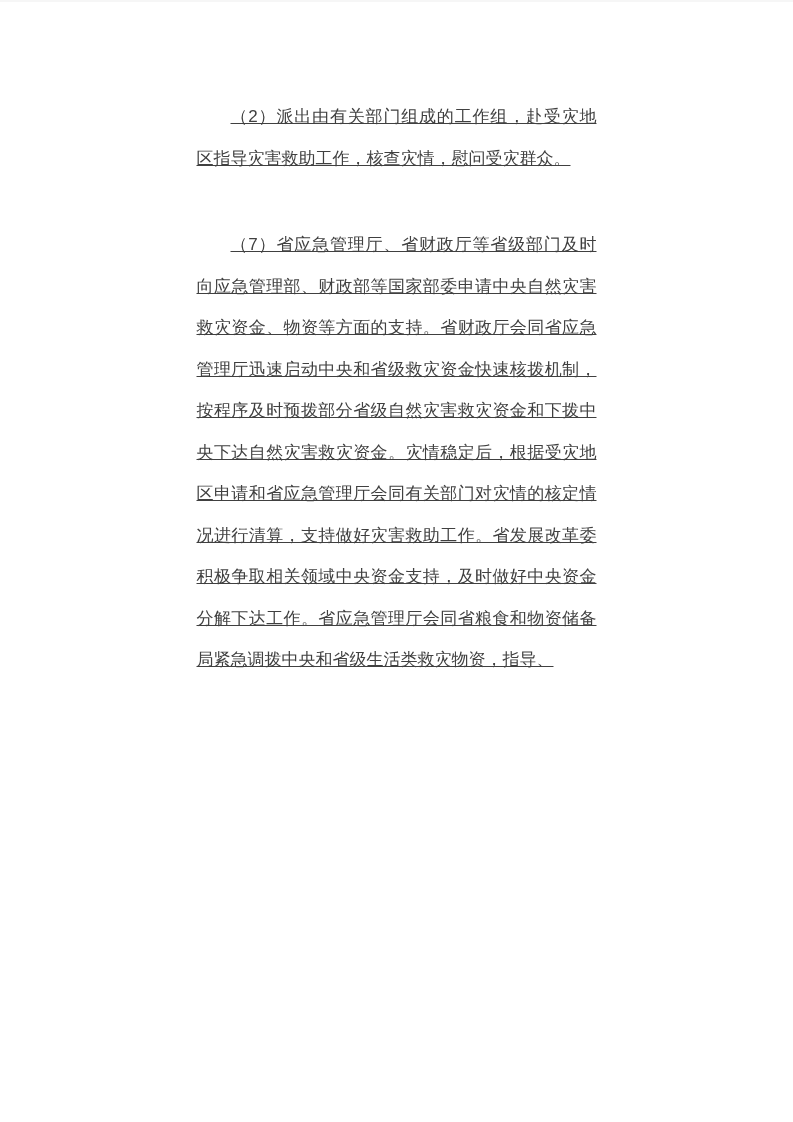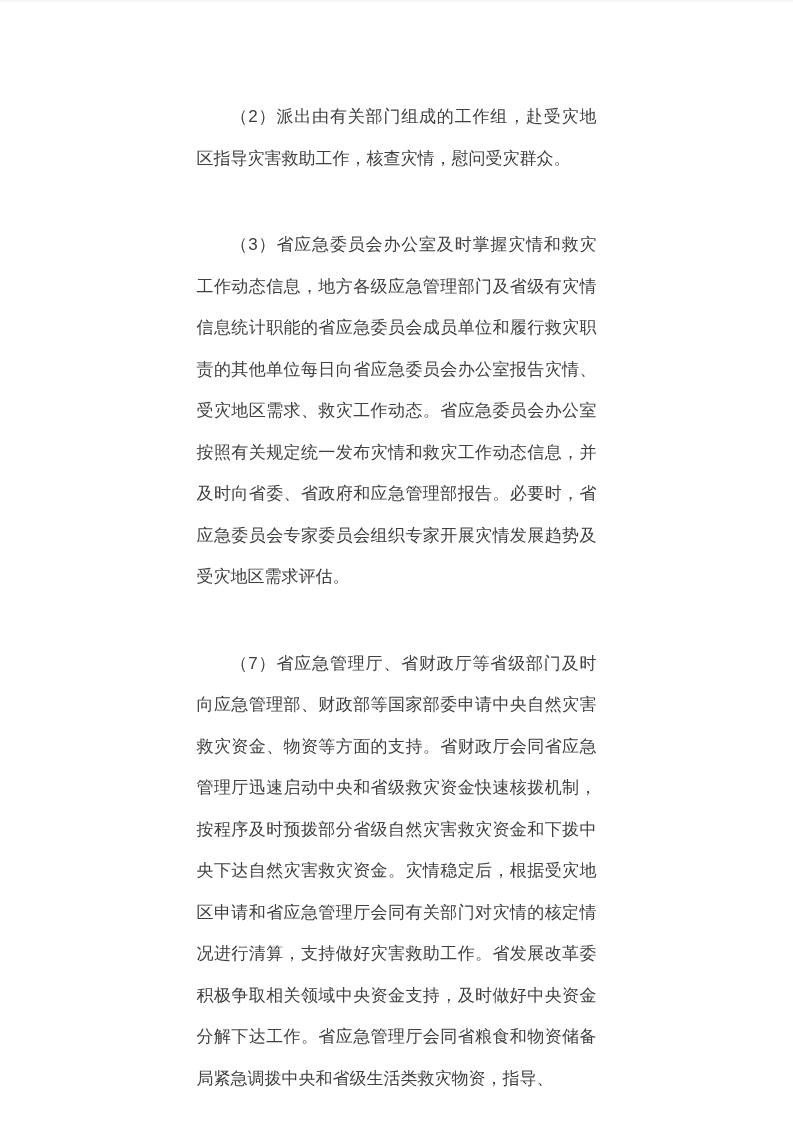--- a/index.html
+++ b/index.html
@@ -28,24 +28,24 @@
     color: #404040;
     font-size: 17px;
     line-height: 41.5px;
     text-align: justify;
     letter-spacing: 0;
   }
   .content p {
     margin: 0 0 45px 0;
     text-indent: 2em;
     word-break: break-all;
+    text-decoration: underline;
   }
 </style>
 </head>
 <body>
 
 <div class="page">
   <article class="content">
     <p>（2）派出由有关部门组成的工作组，赴受灾地区指导灾害救助工作，核查灾情，慰问受灾群众。</p>
-    <p>（3）省应急委员会办公室及时掌握灾情和救灾工作动态信息，地方各级应急管理部门及省级有灾情信息统计职能的省应急委员会成员单位和履行救灾职责的其他单位每日向省应急委员会办公室报告灾情、受灾地区需求、救灾工作动态。省应急委员会办公室按照有关规定统一发布灾情和救灾工作动态信息，并及时向省委、省政府和应急管理部报告。必要时，省应急委员会专家委员会组织专家开展灾情发展趋势及受灾地区需求评估。</p>
     <p>（7）省应急管理厅、省财政厅等省级部门及时向应急管理部、财政部等国家部委申请中央自然灾害救灾资金、物资等方面的支持。省财政厅会同省应急管理厅迅速启动中央和省级救灾资金快速核拨机制，按程序及时预拨部分省级自然灾害救灾资金和下拨中央下达自然灾害救灾资金。灾情稳定后，根据受灾地区申请和省应急管理厅会同有关部门对灾情的核定情况进行清算，支持做好灾害救助工作。省发展改革委积极争取相关领域中央资金支持，及时做好中央资金分解下达工作。省应急管理厅会同省粮食和物资储备局紧急调拨中央和省级生活类救灾物资，指导、</p>
   </article>
 </div>
 
 </body></html>

